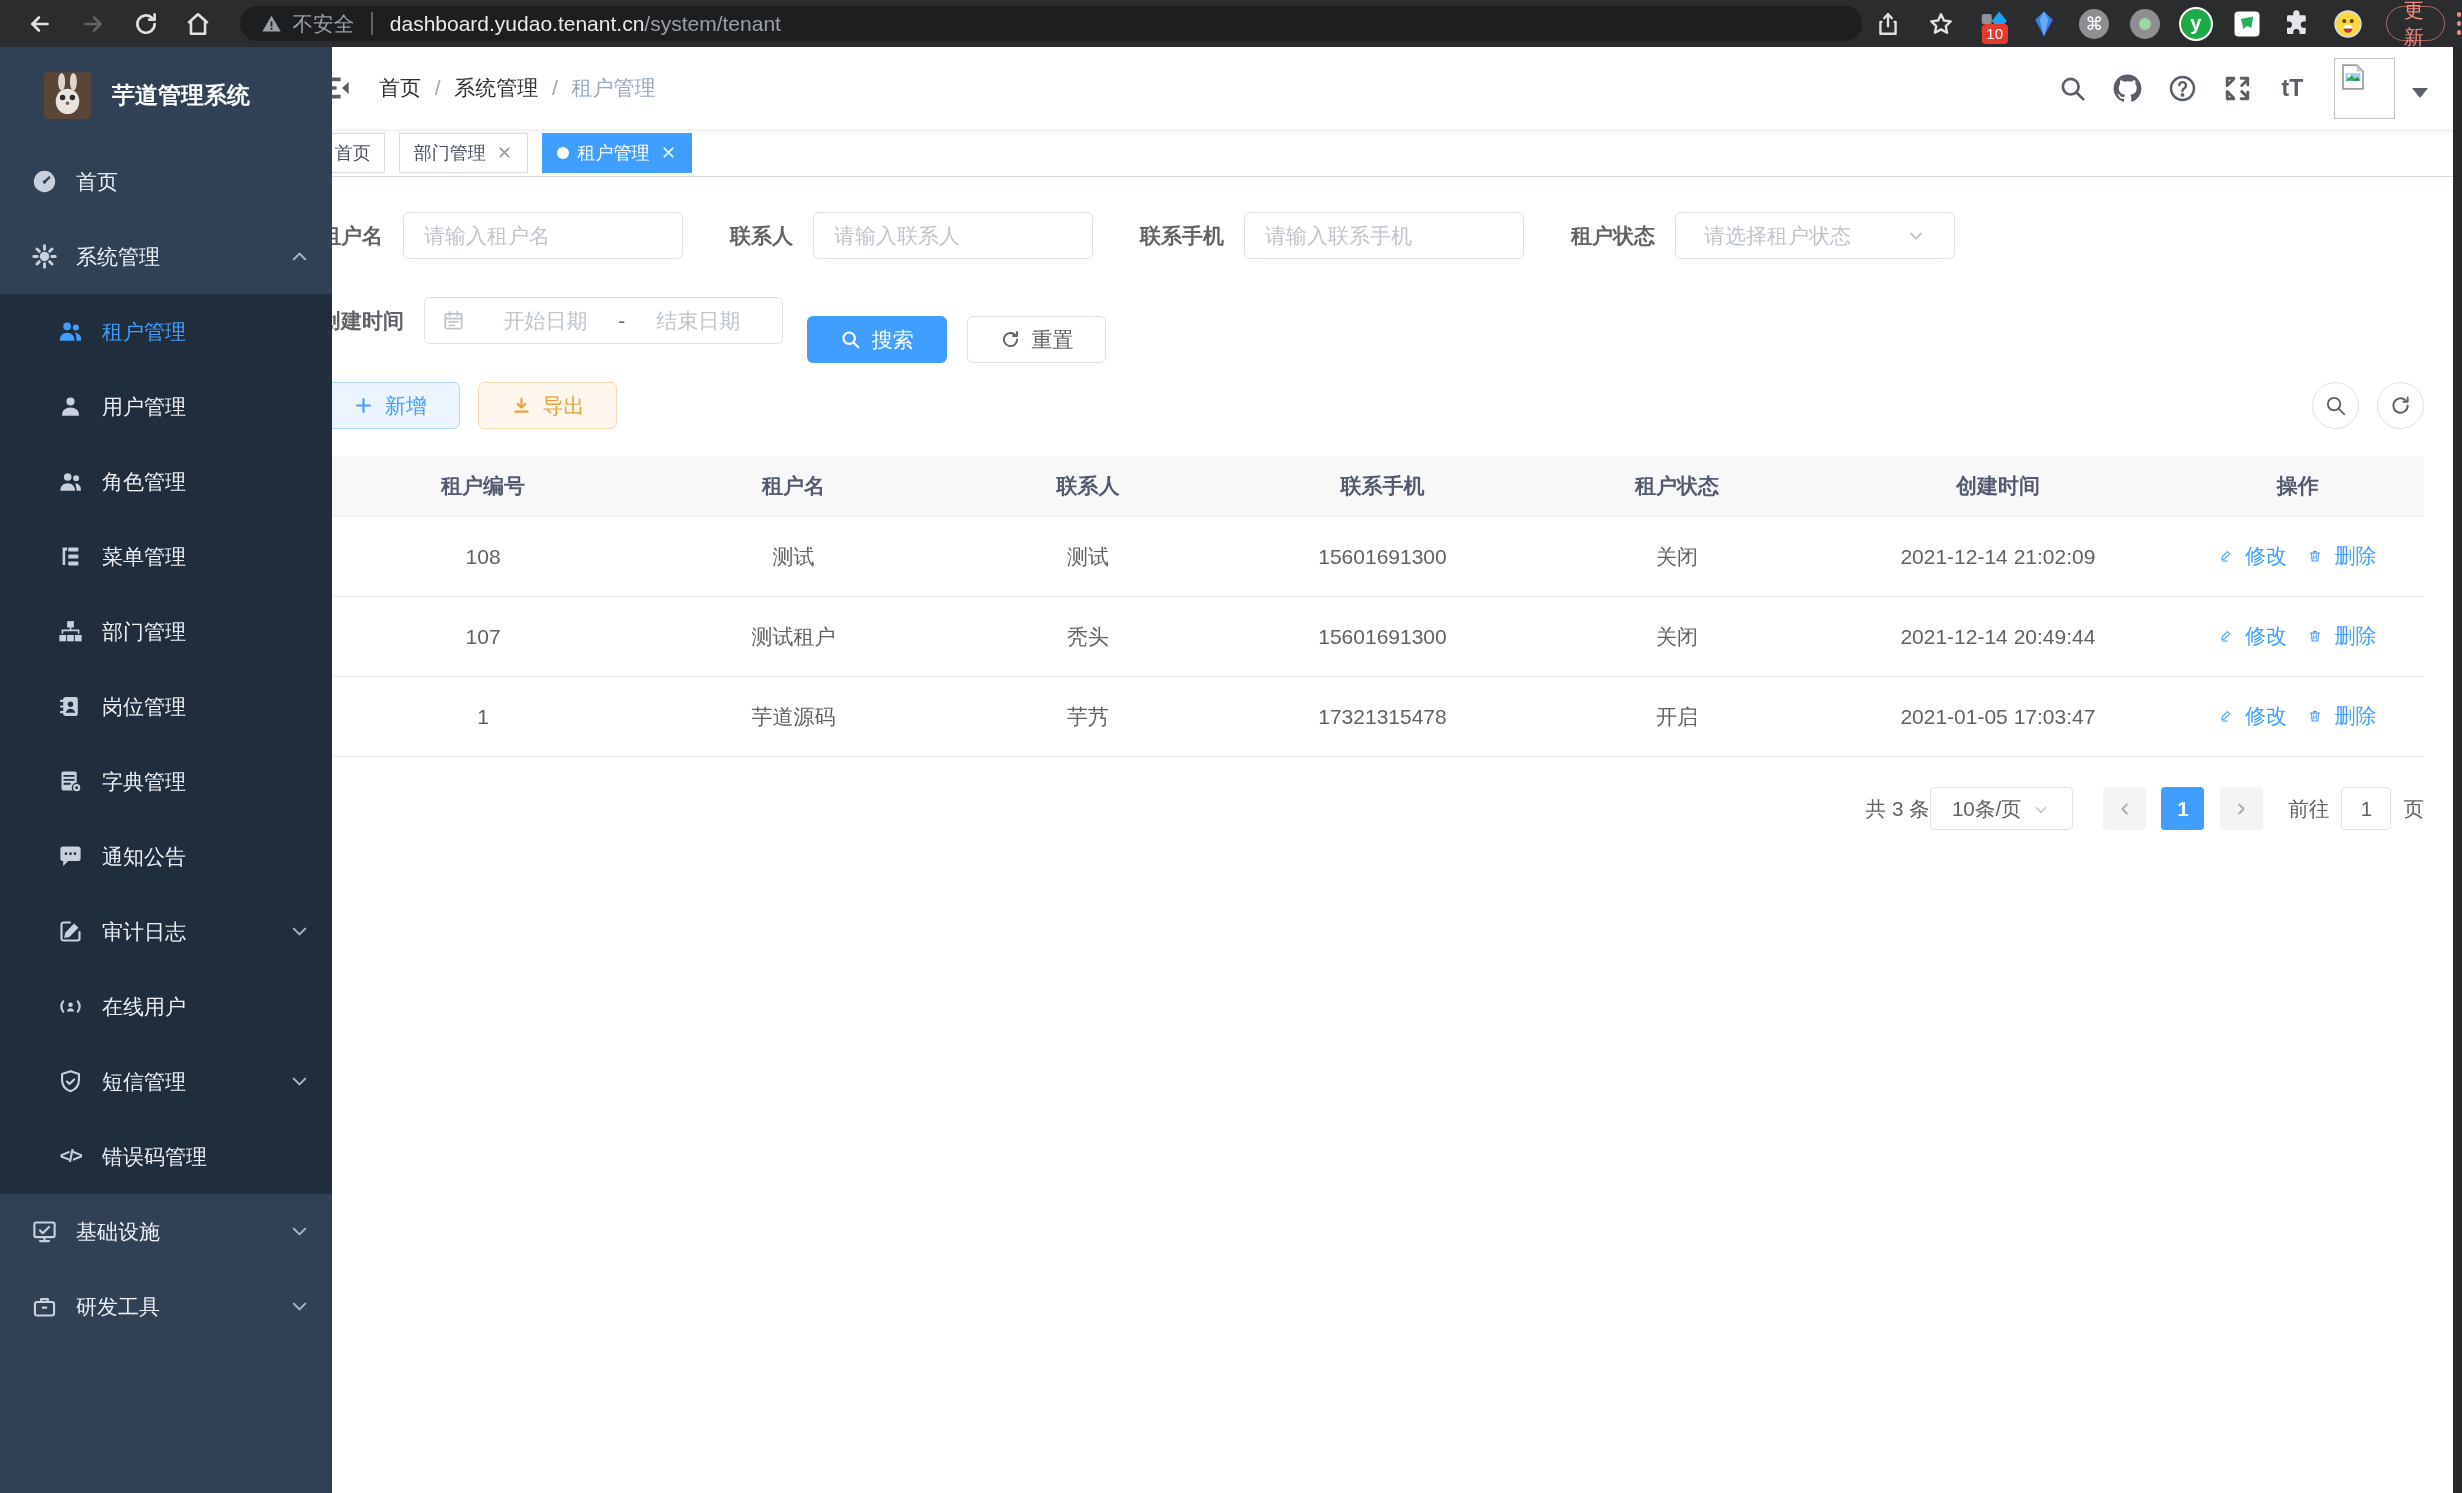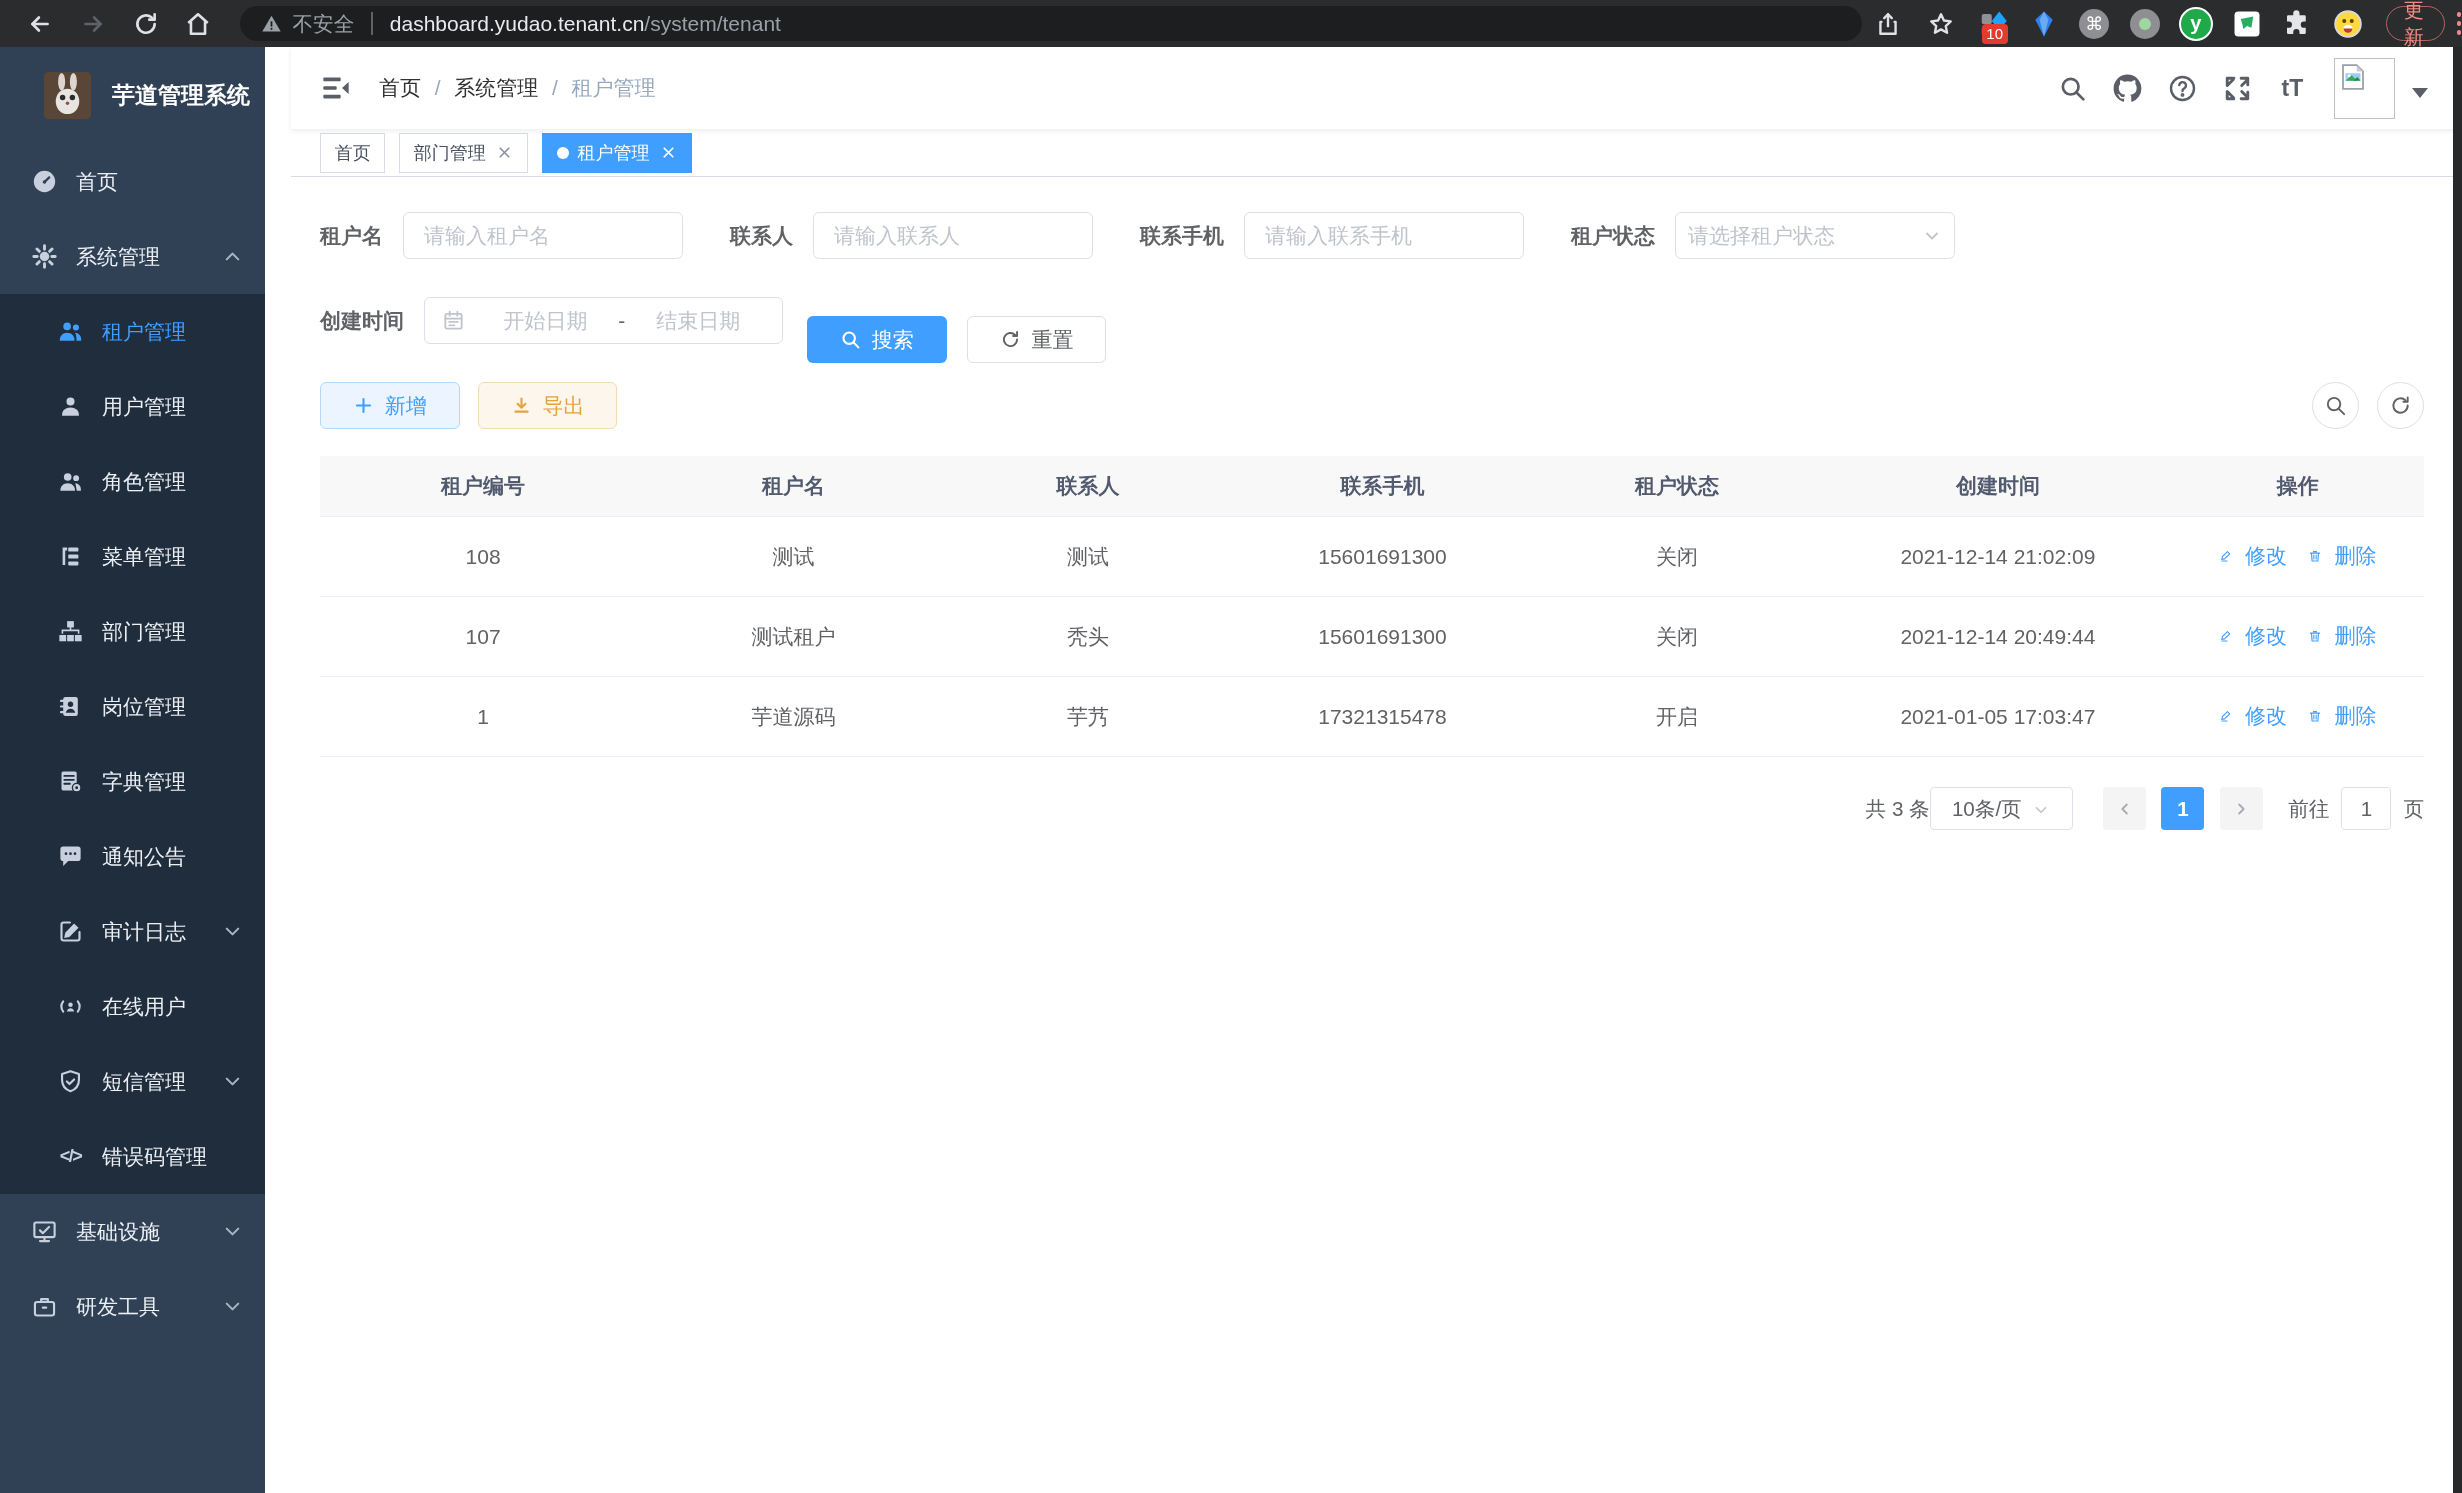--- a/index.html
+++ b/index.html
@@ -22,21 +22,21 @@
   .ext svg{width:30px;height:30px;}
   .badge{position:absolute;left:6px;bottom:-3px;background:#e33b2e;color:#fff;font-size:15px;line-height:20px;padding:0 4.6px;border-radius:3.8px;text-align:center;}
   .circle-ic{width:30px;height:30px;border-radius:50%;display:flex;align-items:center;justify-content:center;}
   .glyph-cmd::before{content:"\2318";color:#fff;font-size:18px;}
   .glyph-y::before{content:"y";color:#fff;font-size:20px;font-weight:bold;}
   .update-chip{height:35px;border:1.5px solid #b3655f;color:#f28b82;font-size:20px;border-radius:17.5px;display:flex;align-items:center;padding:0 17px;margin:0 4.6px 0 12px;cursor:pointer;}
   .kebab{width:7.6px;height:30px;display:flex;flex-direction:column;align-items:center;justify-content:center;gap:4.6px;margin:0 7.6px;cursor:pointer;}
   .kebab i{width:4.6px;height:4.6px;border-radius:50%;background:#f28b82;}
 
   
-  .sidebar{position:absolute;left:0;top:47px;bottom:0;width:265px;background:#304156;overflow:hidden;z-index:20;}
+  .sidebar{position:absolute;left:0;top:47px;bottom:0;width:332px;background:#304156;overflow:hidden;z-index:20;}
   .logo-row{height:97px;display:flex;align-items:center;padding-left:44px;}
   .logo-img{width:47px;height:47px;border-radius:4.6px;overflow:hidden;flex:0 0 auto;}
   .app-title{color:#fff;font-size:23px;font-weight:bold;margin-left:21px;}
   .m-item{height:75px;display:flex;align-items:center;padding-left:30px;position:relative;color:#ecf0f5;font-size:21px;cursor:pointer;}
   .m-item .mi{width:29px;height:29px;color:#c7d0dc;display:flex;align-items:center;justify-content:center;flex:0 0 auto;}
   .m-item .mi svg{width:27px;height:27px;}
   .m-item .ml{margin-left:17px;}
   .chev{position:absolute;right:21px;width:23px;height:23px;color:#a9b4c4;}
   .submenu{background:#1f2d3d;}
   .submenu .m-item{padding-left:56px;}
@@ -67,21 +67,21 @@
   .tag.active .dot{display:block;}
   .tag .x{width:17px;height:17px;margin-left:10.7px;color:#8c939d;}
   .tag.active .x{color:#fff;}
 
   .content{padding:35px 38px 0 29px;}
   .frow{display:flex;align-items:center;flex-wrap:nowrap;}
   .fgroup{display:flex;align-items:center;margin-right:47px;margin-bottom:38px;}
   .flabel{font-size:21px;color:#606266;font-weight:bold;margin-right:20px;white-space:nowrap;}
   .finput{width:280px;height:47px;border:1.5px solid #dcdfe6;border-radius:6px;padding:0 20px;font-size:21px;color:#606266;outline:none;background:#fff;}
   .finput::placeholder{color:#bfc4cc;}
-  .fselect{width:280px;height:47px;border:1.5px solid #dcdfe6;border-radius:6px;padding:0 12px;font-size:21px;color:#bfc4cc;background:#fff;display:flex;align-items:center;justify-content:space-between;cursor:pointer;}
+  .fselect{width:280px;height:47px;border:1.5px solid #dcdfe6;border-radius:6px;padding:0 28px;font-size:21px;color:#bfc4cc;background:#fff;display:flex;align-items:center;justify-content:space-between;cursor:pointer;}
   .fselect .chevd{width:20px;height:20px;color:#c0c4cc;}
   .daterange{width:359px;height:47px;border:1.5px solid #dcdfe6;border-radius:6px;display:flex;align-items:center;padding:0 17px;background:#fff;cursor:text;}
   .daterange .cal{width:23px;height:23px;color:#c0c4cc;margin-right:13.7px;flex:0 0 auto;}
   .dr-ph{font-size:21px;color:#bfc4cc;flex:1;text-align:center;}
   .dr-sep{font-size:21px;color:#606266;margin:0 6px;}
   .btn{height:47px;border-radius:6px;font-size:21px;display:flex;align-items:center;padding:0 32px;cursor:pointer;border:1.5px solid transparent;white-space:nowrap;}
   .btn svg{width:21px;height:21px;margin-right:10.7px;}
   .btn-primary{background:#409EFF;color:#fff;margin-left:3px;}
   .btn-plain{background:#fff;border-color:#dcdfe6;color:#606266;margin-left:20px;}
   .btn-add{background:#ecf5ff;border-color:#b3d8ff;color:#409EFF;}

